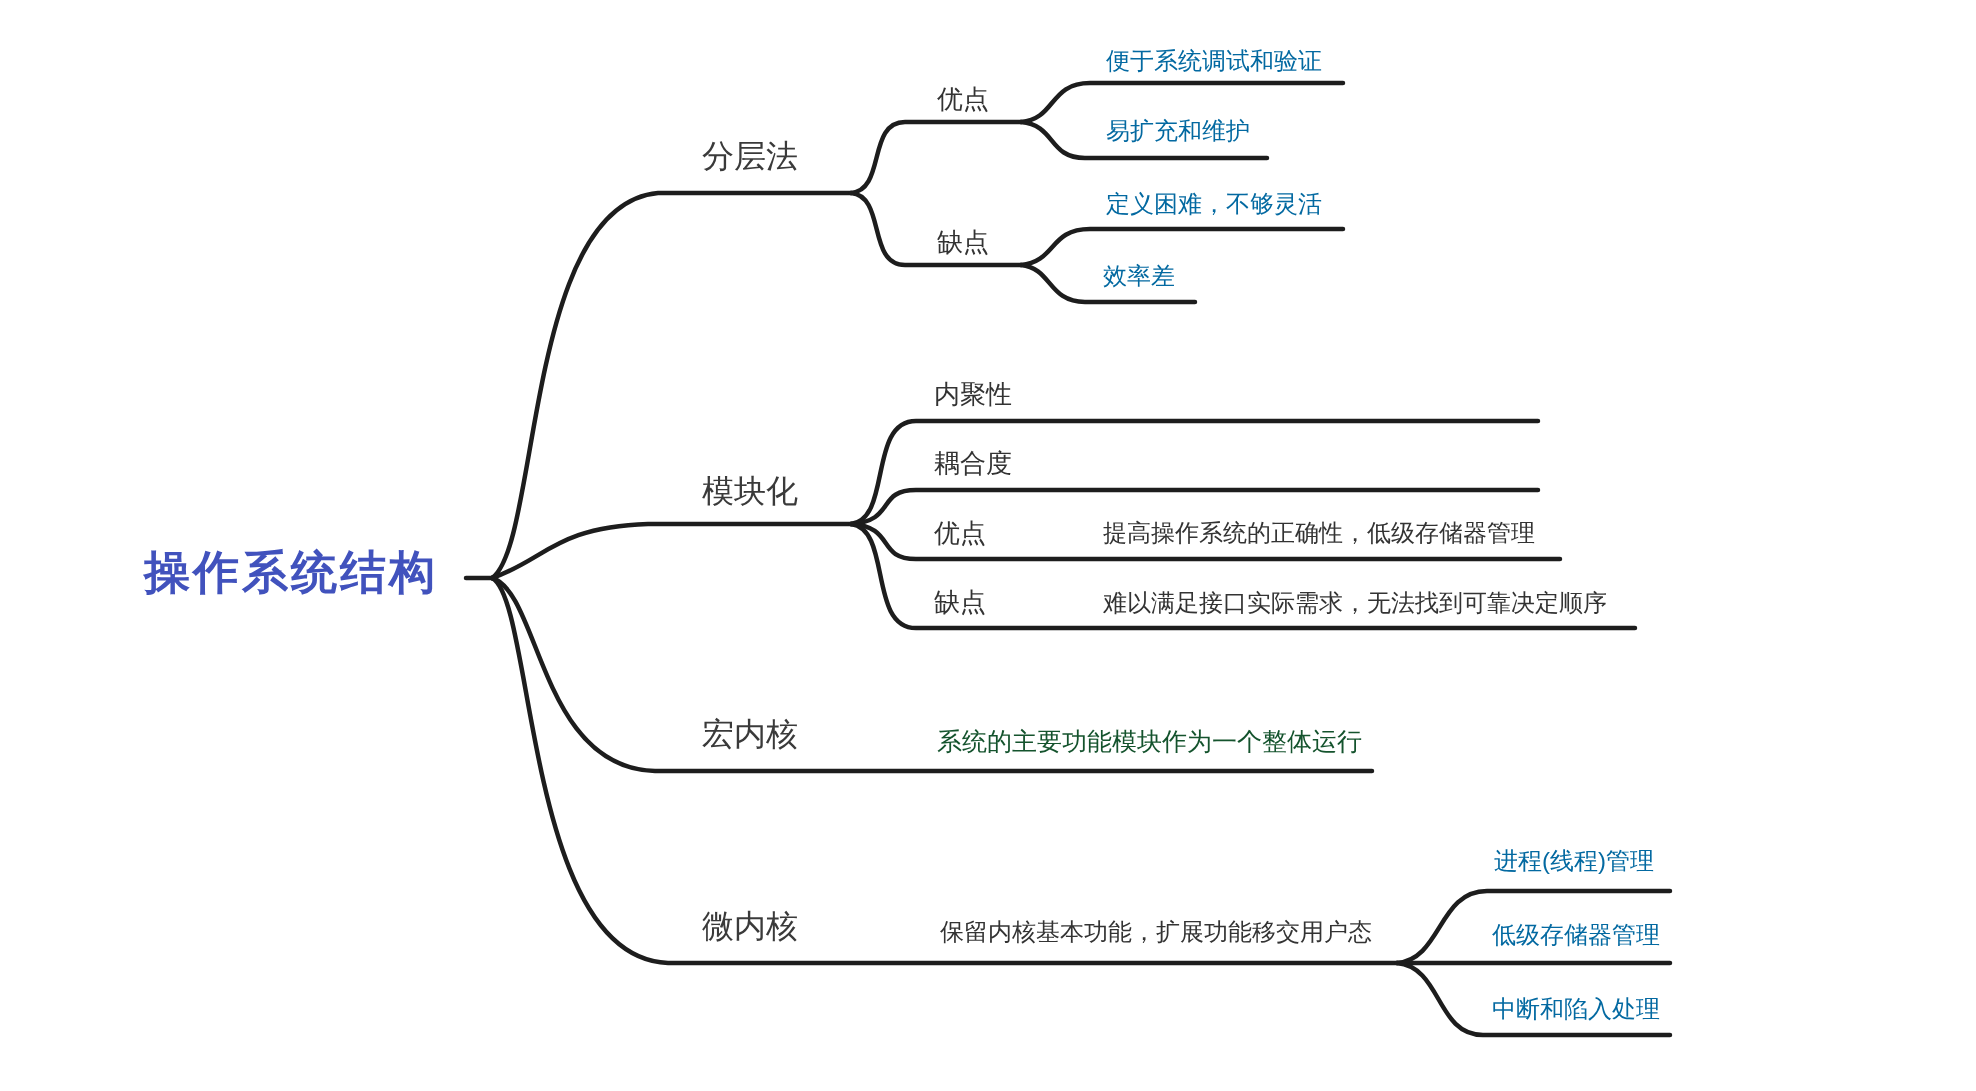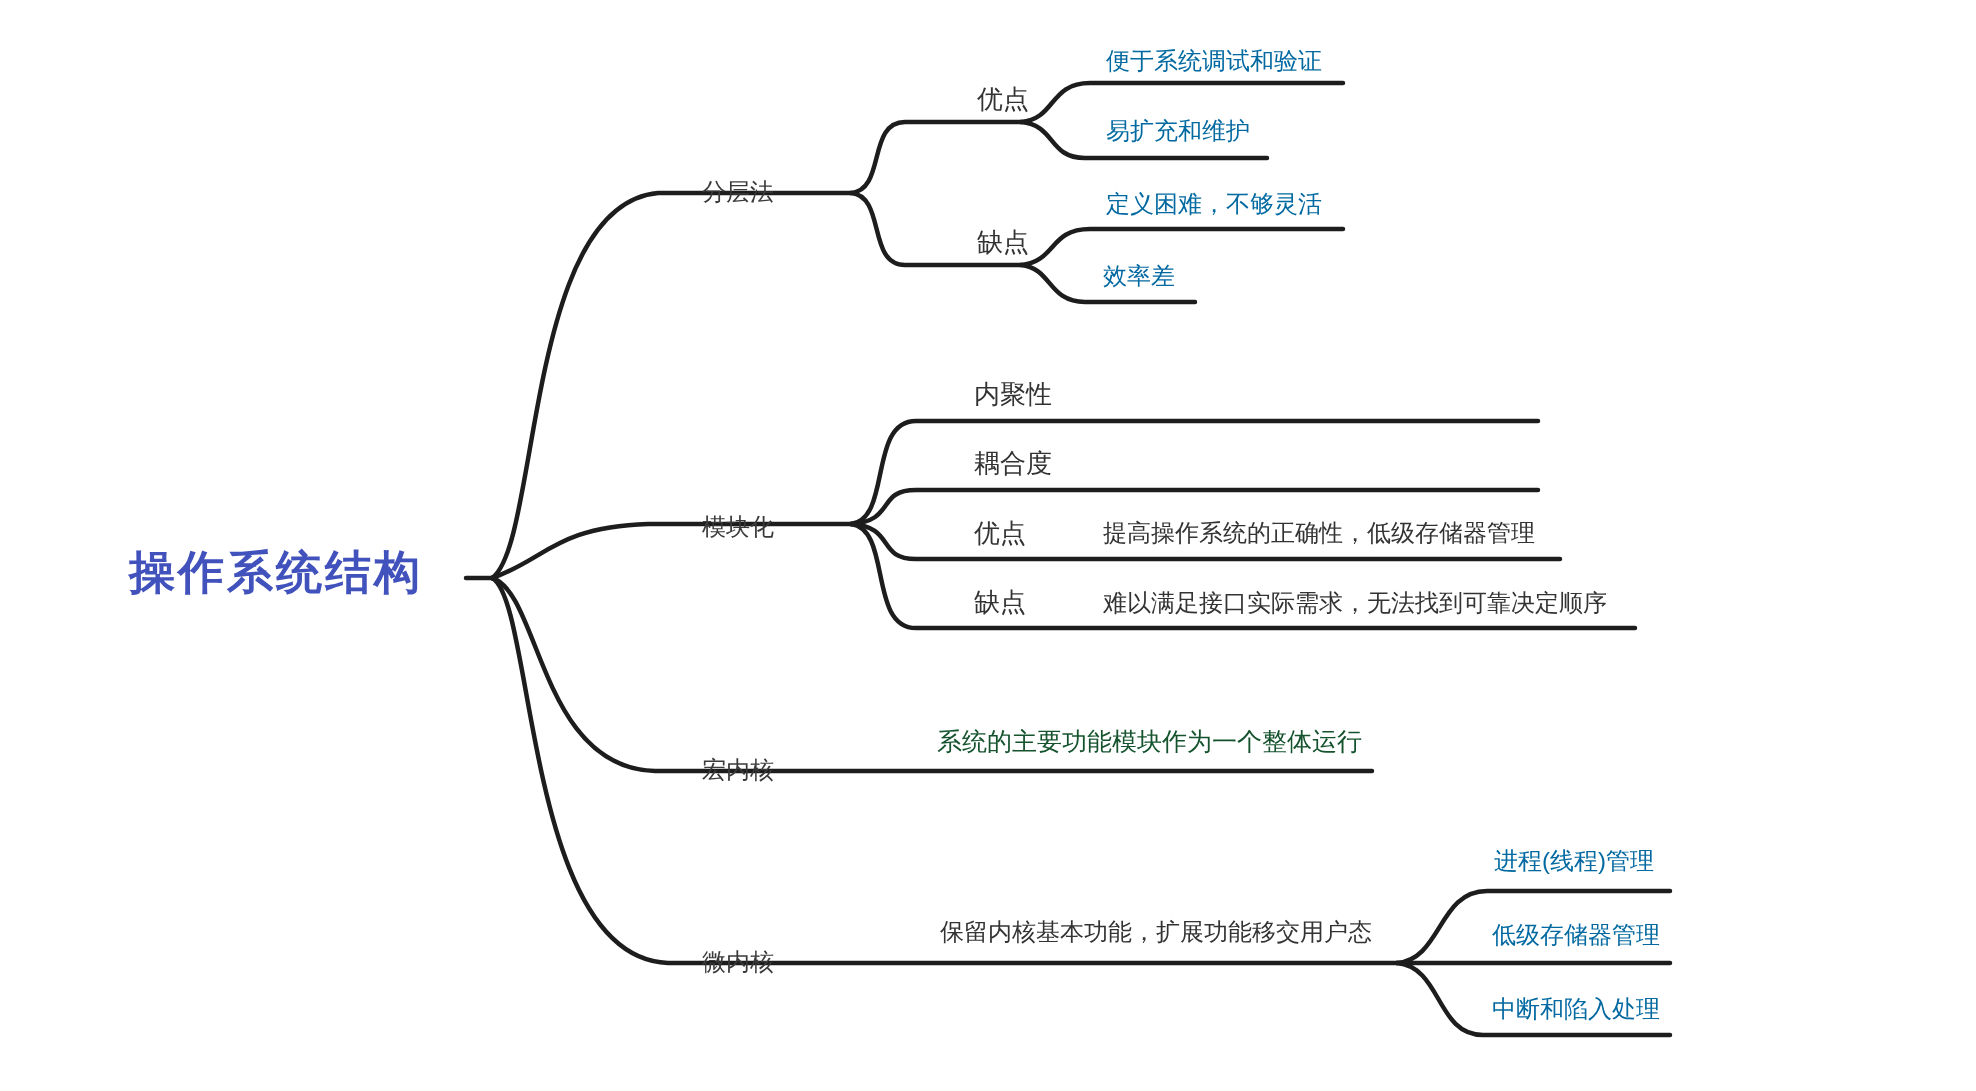--- a/index.html
+++ b/index.html
@@ -18,22 +18,22 @@
     line-height:1;
     color:#2e2e2e;
     cursor:default;
   }
   .root-title{
     font-size:46px;
     font-weight:bold;
     color:#4152bd;
     letter-spacing:3px;
   }
-  .lv1{font-size:24px;color:#3a3a3a;margin-top:40px;}
-  .lv2{font-size:26px;color:#333333;margin-left:40px;}
+  .lv1{font-size:32px;color:#3a3a3a;}
+  .lv2{font-size:26px;color:#333333;}
   .leaf{font-size:24px;color:#0369a1;}
   .note{font-size:24px;color:#333333;}
   .note-lg{font-size:25px;color:#14532d;}
 </style>
 </head>
 <body>
 
 <div class="stage">
 
   <svg width="1976" height="1091" viewBox="0 0 1976 1091">
@@ -56,21 +56,21 @@
     <path class="edge" d="M851,524 C892,519 868,421 916,421 L1538,421"></path>
     <path class="edge" d="M851,524 C896,521 876,490 916,490 L1538,490"></path>
     <path class="edge" d="M851,524 C896,527 876,559 916,559 L1560,559"></path>
     <path class="edge" d="M851,524 C892,529 868,628 916,628 L1635,628"></path>
 
     <path class="edge" d="M1397,963 C1442,959 1438,891 1487,891 L1670,891"></path>
     <path class="edge" d="M1397,963 L1670,963"></path>
     <path class="edge" d="M1397,963 C1442,967 1436,1035 1483,1035 L1670,1035"></path>
   </svg>
 
-  <div class="node root-title" style="left:129px;top:549px">操作系统结构</div>
+  <div class="node root-title" style="left:144px;top:549px">操作系统结构</div>
 
   <div class="node lv1" style="left:702px;top:140px">分层法</div>
   <div class="node lv2" style="left:937px;top:86px">优点</div>
   <div class="node leaf" style="left:1106px;top:49px">便于系统调试和验证</div>
   <div class="node leaf" style="left:1106px;top:119px">易扩充和维护</div>
   <div class="node lv2" style="left:937px;top:229px">缺点</div>
   <div class="node leaf" style="left:1106px;top:192px">定义困难，不够灵活</div>
   <div class="node leaf" style="left:1103px;top:264px">效率差</div>
 
   <div class="node lv1" style="left:702px;top:475px">模块化</div>

